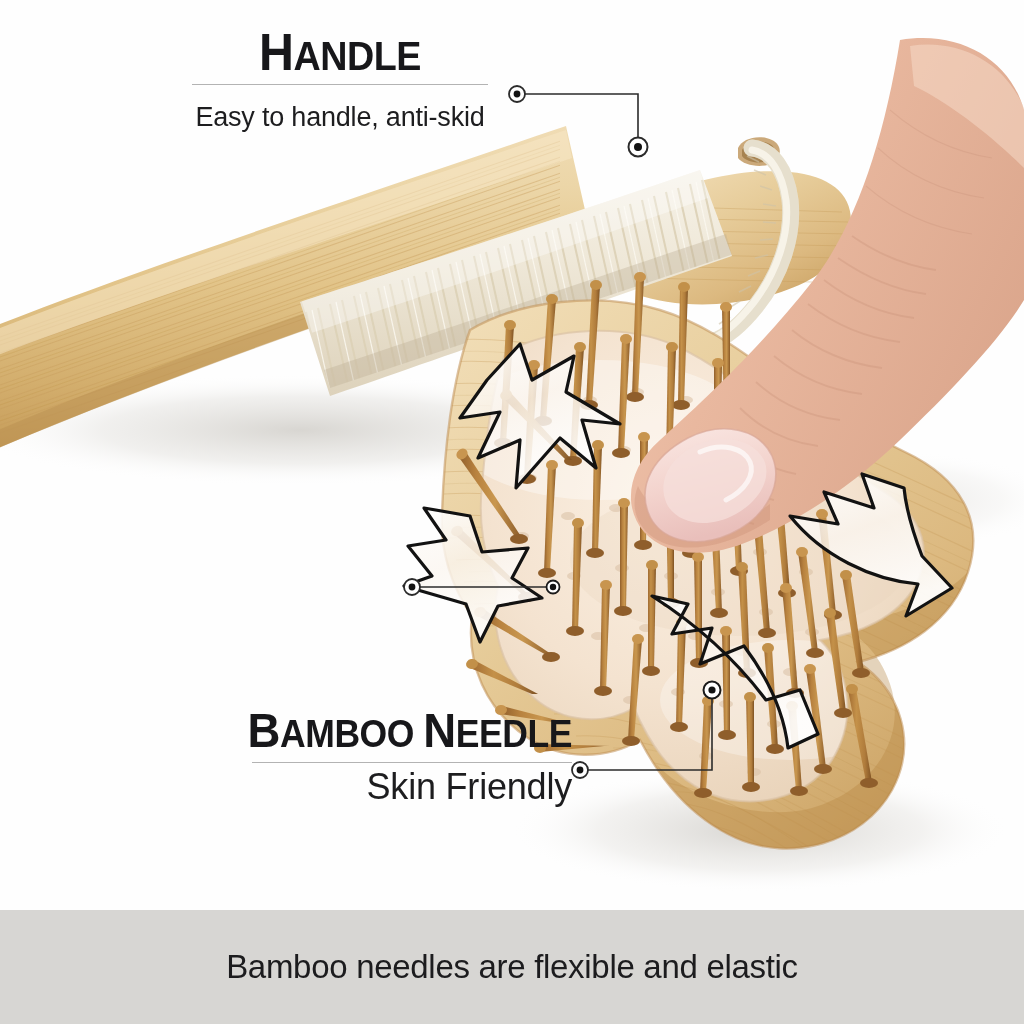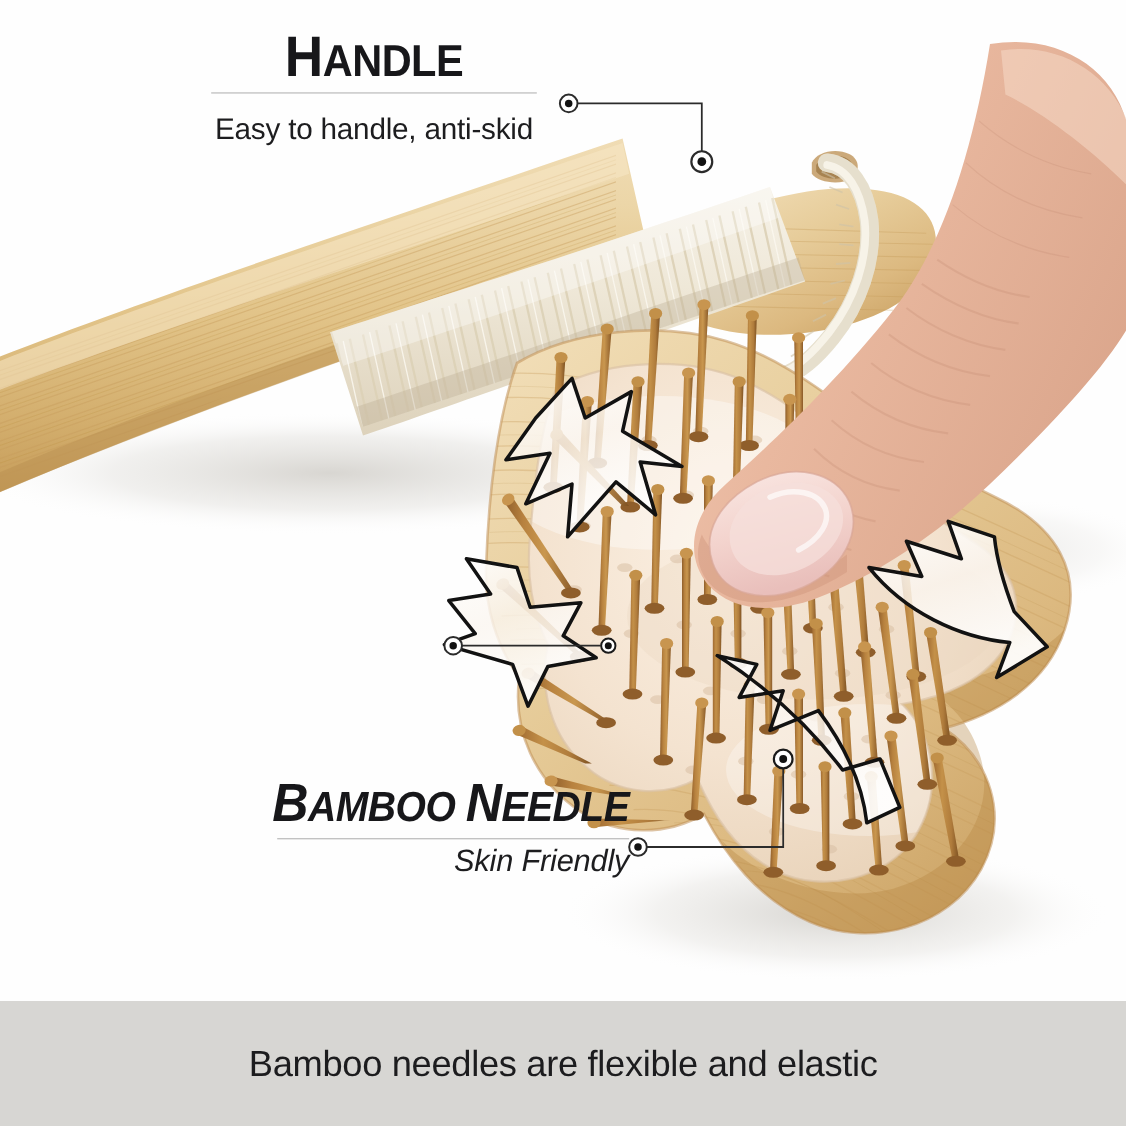--- a/index.html
+++ b/index.html
@@ -44,24 +44,24 @@
   #handle-callout .cal-rule{width:296px;margin:6px auto 0 auto;}
   #handle-callout .cal-sub{font-size:27px;margin-top:18px;}
 
   
   #air-callout{left:20px;top:524px;width:382px;text-align:right;}
   #air-callout .cal-title{font-size:49px;transform-origin:100% 50%;}
   #air-callout .cal-rule{width:298px;margin:7px 0 0 auto;}
   #air-callout .cal-sub{font-size:27px;margin-top:5px;}
 
   
-  #needle-callout{left:90px;top:706px;width:482px;text-align:right;font-style:italic;}
+  #needle-callout{left:90px;top:706px;width:482px;text-align:right;}
   #needle-callout .cal-title{font-size:49px;transform-origin:100% 50%;}
   #needle-callout .cal-rule{width:320px;margin:7px 0 0 auto;}
-  #needle-callout .cal-sub{font-size:28px;margin-top:5px;}
+  #needle-callout .cal-sub{font-size:36px;margin-top:5px;}
 
   
   #caption-bar{
     position:absolute;left:0;top:910px;width:1024px;height:114px;
     background:#d7d6d3;
     display:flex;align-items:center;justify-content:center;
   }
   #caption-text{
     font-size:33px;color:#1c1c1e;text-align:center;line-height:1.12;
     letter-spacing:-0.3px;font-weight:400;

